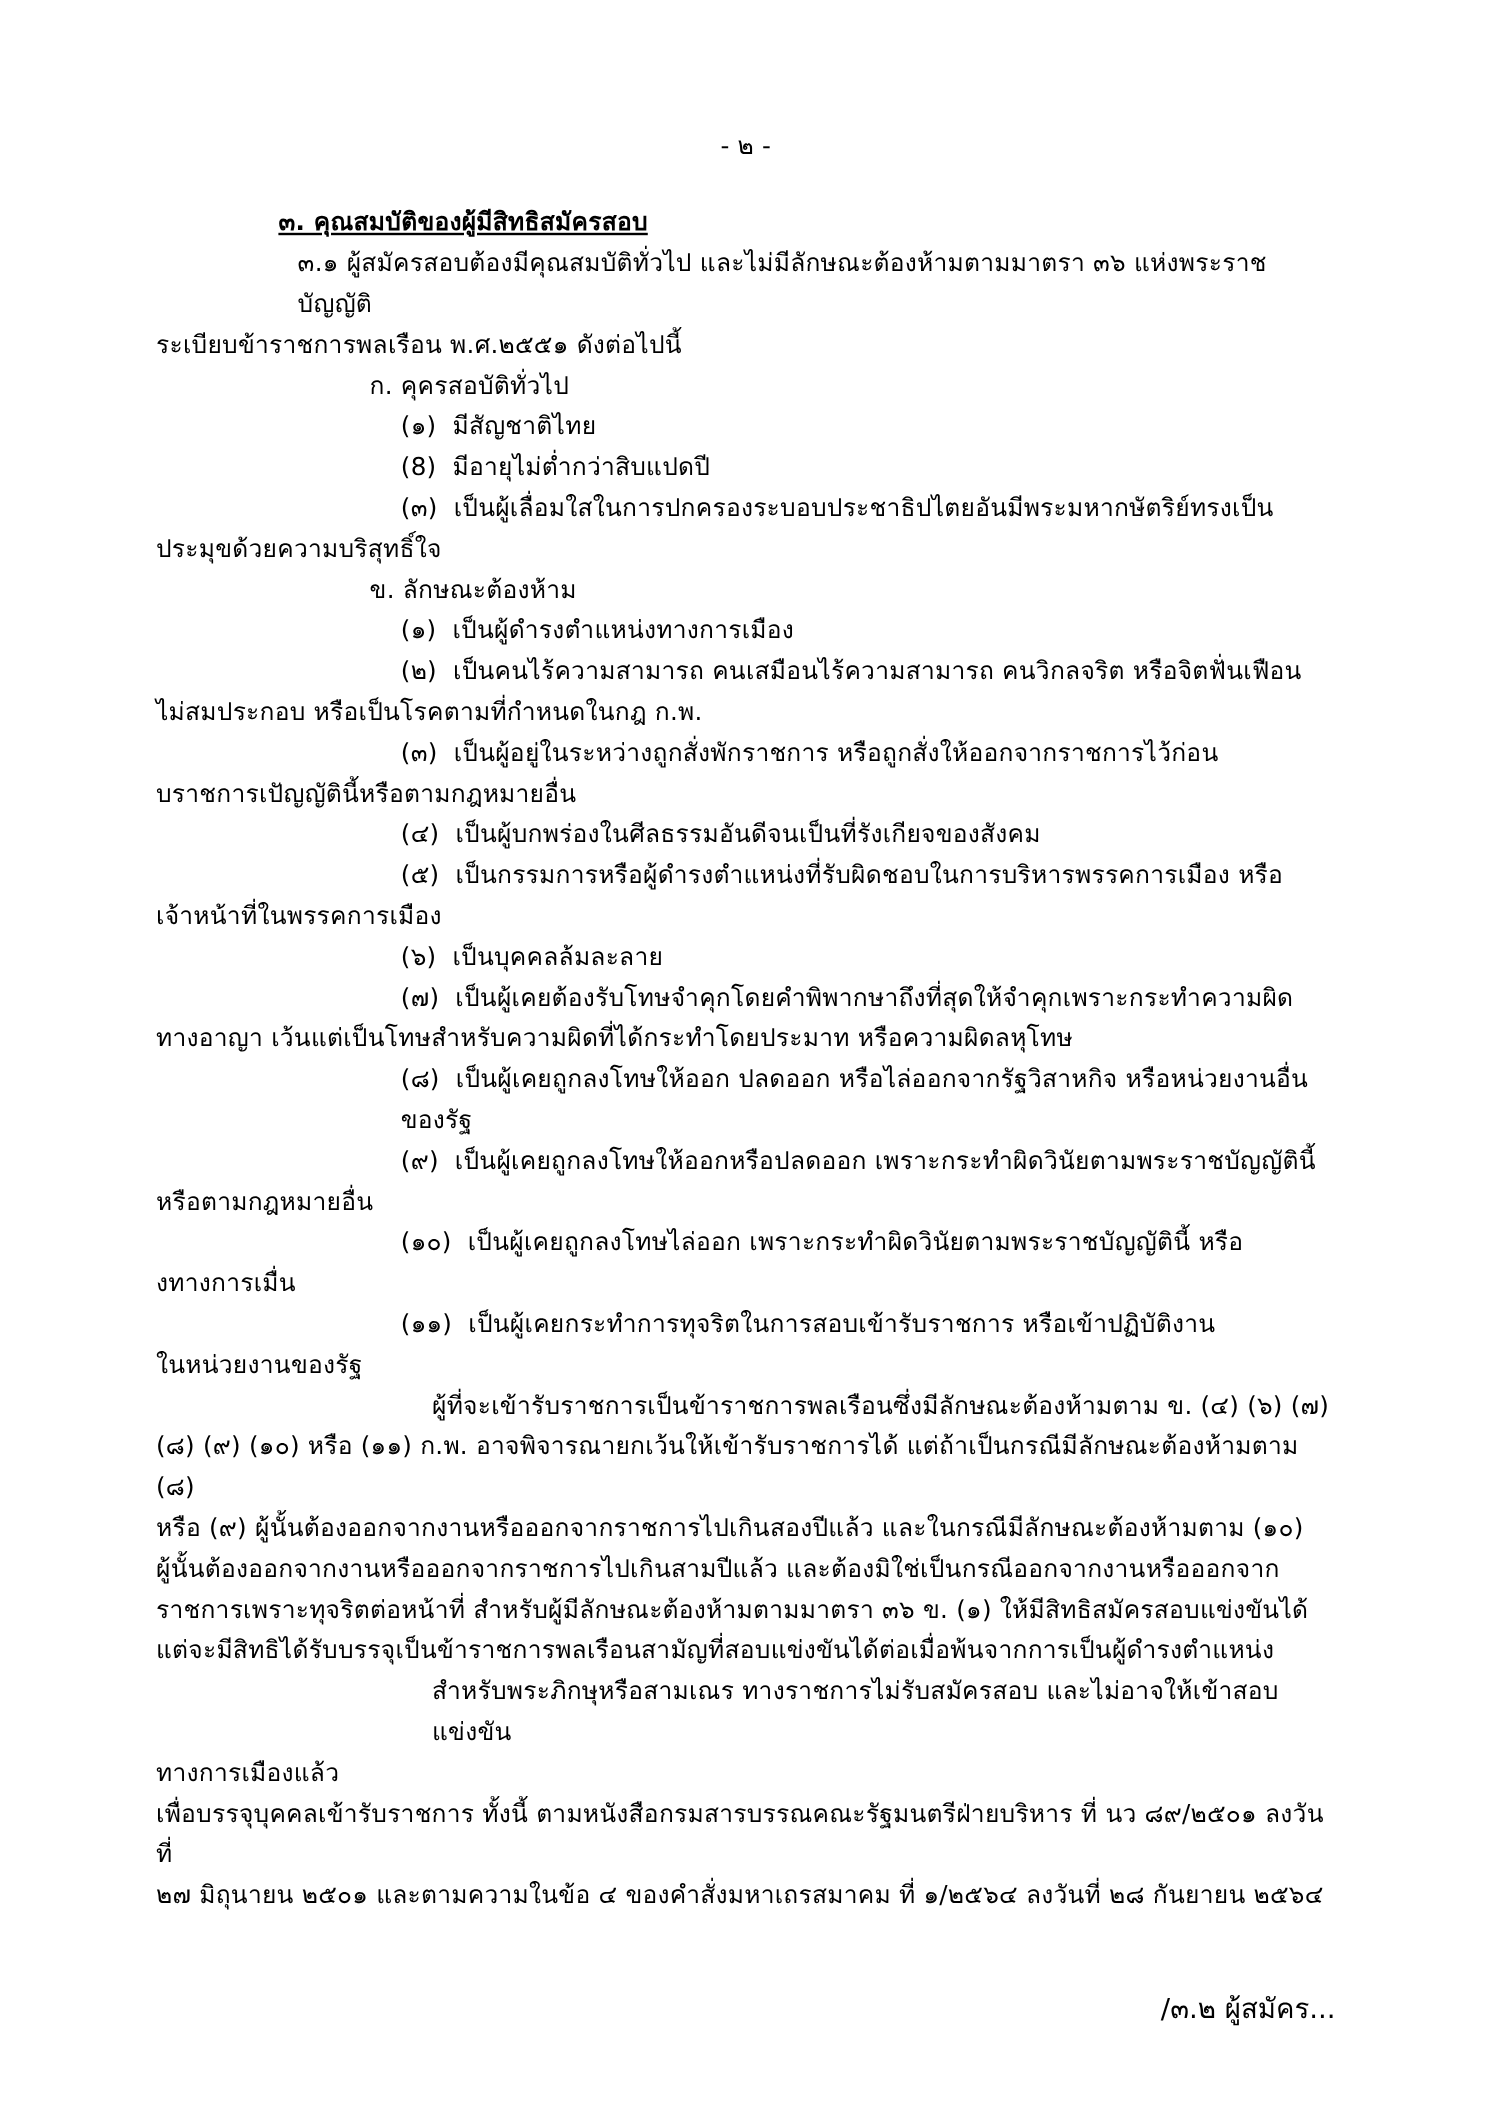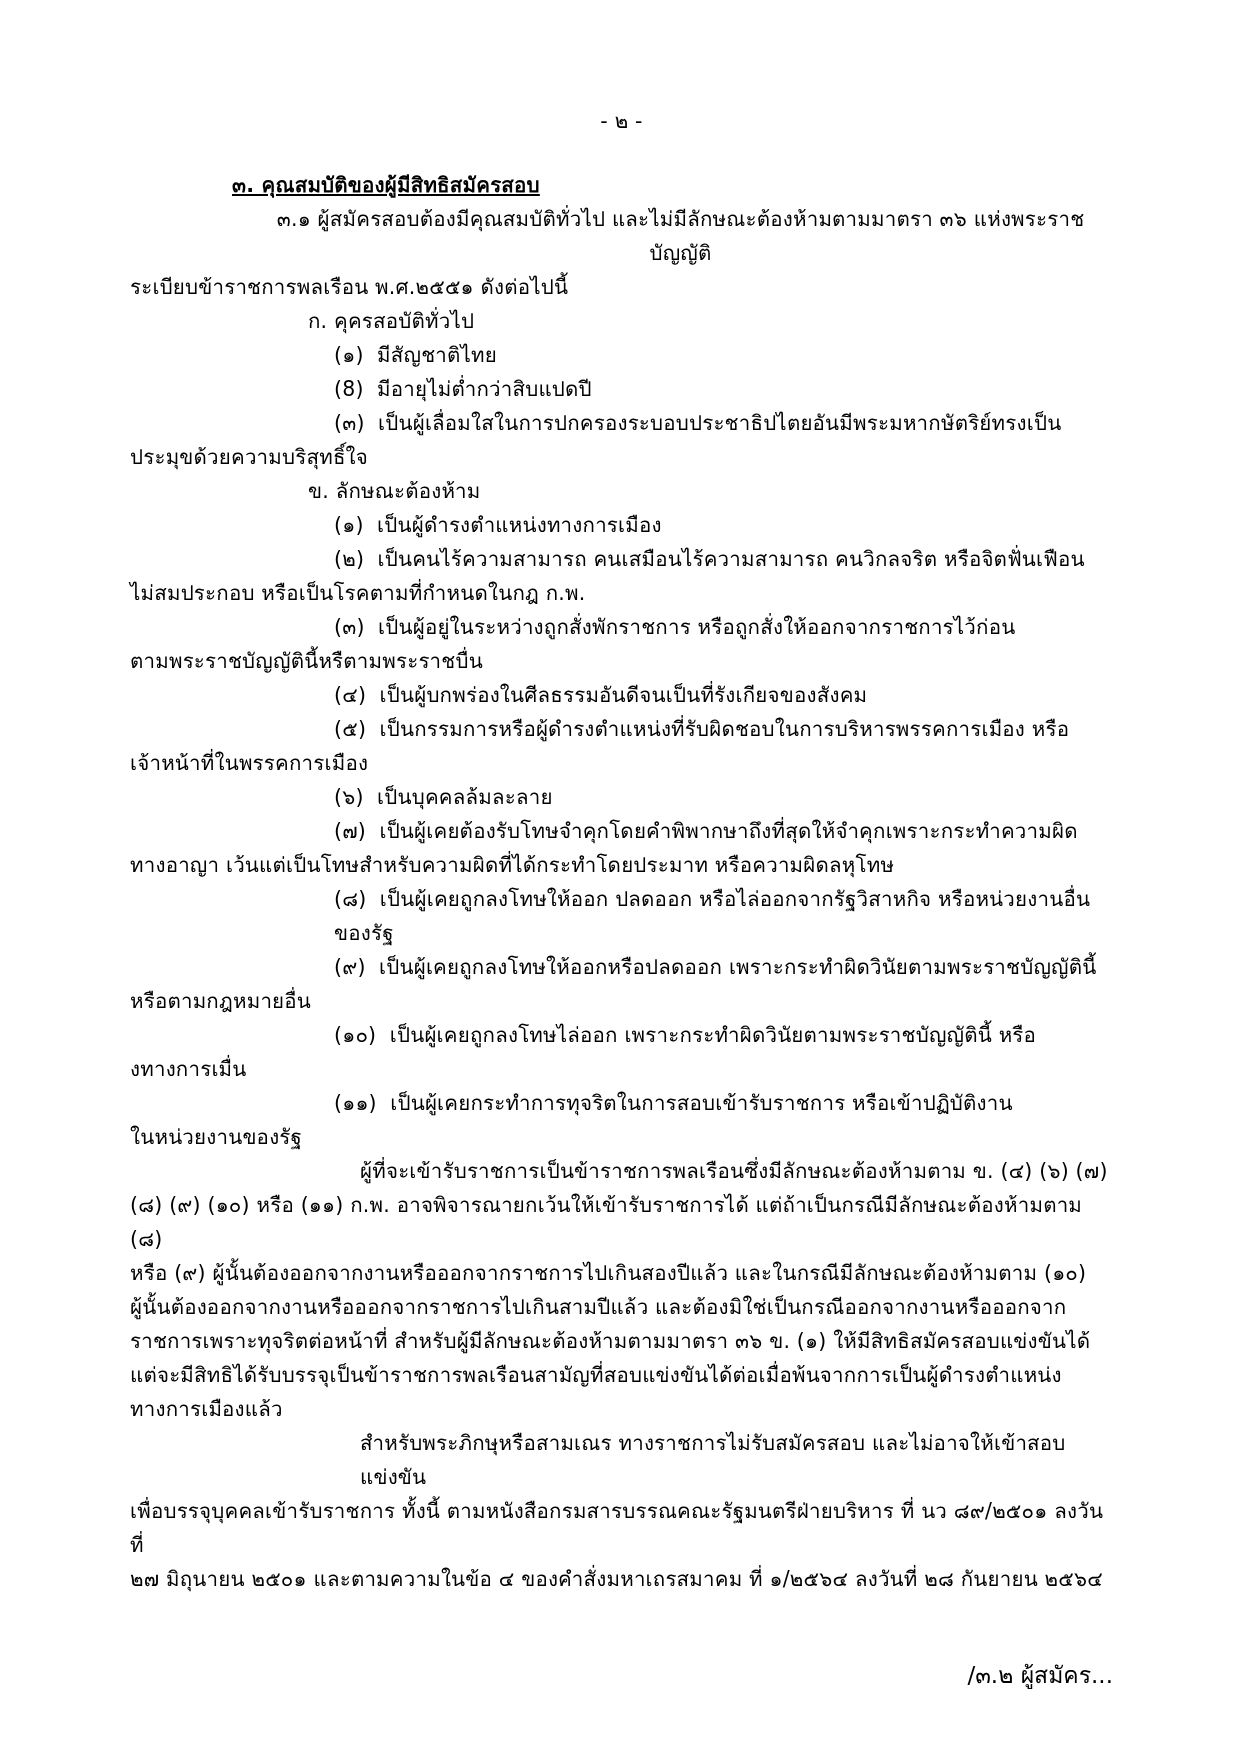--- a/index.html
+++ b/index.html
@@ -27,21 +27,21 @@
     white-space: pre-wrap;
     letter-spacing: 0.2px;
   }
   .center { text-align: center; }
   .right  { text-align: right; }
   .bold   { font-weight: bold; }
 
   
   .ind-margin { padding-left: 0; }
   .ind-a { padding-left: 102px; text-decoration: underline; }  
-  .ind-b { padding-left: 118px; text-align: center; }  
+  .ind-b { padding-left: 118px; }  
   .ind-c { padding-left: 178px; }  
   .ind-d { padding-left: 204px; }  
   .ind-e { padding-left: 230px; }  
 
   .gap-before { margin-top: 30px; }
   .footer-note {
     margin-top: 62px;
     font-size: 23px;
     line-height: 34px;
   }
@@ -59,40 +59,40 @@
       <div class="line ind-c">ก. คุครสอบัติทั่วไป</div>
       <div class="line ind-d">(๑)  มีสัญชาติไทย</div>
       <div class="line ind-d">(8)  มีอายุไม่ต่ำกว่าสิบแปดปี</div>
       <div class="line ind-d">(๓)  เป็นผู้เลื่อมใสในการปกครองระบอบประชาธิปไตยอันมีพระมหากษัตริย์ทรงเป็น</div>
       <div class="line ind-margin">ประมุขด้วยความบริสุทธิ์ใจ</div>
       <div class="line ind-c">ข. ลักษณะต้องห้าม</div>
       <div class="line ind-d">(๑)  เป็นผู้ดำรงตำแหน่งทางการเมือง</div>
       <div class="line ind-d">(๒)  เป็นคนไร้ความสามารถ คนเสมือนไร้ความสามารถ คนวิกลจริต หรือจิตฟั่นเฟือน</div>
       <div class="line ind-margin">ไม่สมประกอบ หรือเป็นโรคตามที่กำหนดในกฎ ก.พ.</div>
       <div class="line ind-d">(๓)  เป็นผู้อยู่ในระหว่างถูกสั่งพักราชการ หรือถูกสั่งให้ออกจากราชการไว้ก่อน</div>
-      <div class="line ind-margin">ตามพระราชบัญญัตินี้หรืตามพระราชบื่น</div>
+      <div class="line ind-margin">บราชการเปัญญัตินี้หรือตามกฎหมายอื่น</div>
       <div class="line ind-d">(๔)  เป็นผู้บกพร่องในศีลธรรมอันดีจนเป็นที่รังเกียจของสังคม</div>
       <div class="line ind-d">(๕)  เป็นกรรมการหรือผู้ดำรงตำแหน่งที่รับผิดชอบในการบริหารพรรคการเมือง หรือ</div>
       <div class="line ind-margin">เจ้าหน้าที่ในพรรคการเมือง</div>
       <div class="line ind-d">(๖)  เป็นบุคคลล้มละลาย</div>
       <div class="line ind-d">(๗)  เป็นผู้เคยต้องรับโทษจำคุกโดยคำพิพากษาถึงที่สุดให้จำคุกเพราะกระทำความผิด</div>
       <div class="line ind-margin">ทางอาญา เว้นแต่เป็นโทษสำหรับความผิดที่ได้กระทำโดยประมาท หรือความผิดลหุโทษ</div>
       <div class="line ind-d">(๘)  เป็นผู้เคยถูกลงโทษให้ออก ปลดออก หรือไล่ออกจากรัฐวิสาหกิจ หรือหน่วยงานอื่นของรัฐ</div>
       <div class="line ind-d">(๙)  เป็นผู้เคยถูกลงโทษให้ออกหรือปลดออก เพราะกระทำผิดวินัยตามพระราชบัญญัตินี้</div>
       <div class="line ind-margin">หรือตามกฎหมายอื่น</div>
       <div class="line ind-d">(๑๐)  เป็นผู้เคยถูกลงโทษไล่ออก เพราะกระทำผิดวินัยตามพระราชบัญญัตินี้ หรือ</div>
       <div class="line ind-margin">งทางการเมื่น</div>
       <div class="line ind-d">(๑๑)  เป็นผู้เคยกระทำการทุจริตในการสอบเข้ารับราชการ หรือเข้าปฏิบัติงาน</div>
       <div class="line ind-margin">ในหน่วยงานของรัฐ</div>
       <div class="line ind-e">ผู้ที่จะเข้ารับราชการเป็นข้าราชการพลเรือนซึ่งมีลักษณะต้องห้ามตาม ข. (๔) (๖) (๗)</div>
       <div class="line ind-margin">(๘) (๙) (๑๐) หรือ (๑๑) ก.พ. อาจพิจารณายกเว้นให้เข้ารับราชการได้ แต่ถ้าเป็นกรณีมีลักษณะต้องห้ามตาม (๘)</div>
       <div class="line ind-margin">หรือ (๙) ผู้นั้นต้องออกจากงานหรือออกจากราชการไปเกินสองปีแล้ว และในกรณีมีลักษณะต้องห้ามตาม (๑๐)</div>
       <div class="line ind-margin">ผู้นั้นต้องออกจากงานหรือออกจากราชการไปเกินสามปีแล้ว และต้องมิใช่เป็นกรณีออกจากงานหรือออกจาก</div>
       <div class="line ind-margin">ราชการเพราะทุจริตต่อหน้าที่ สำหรับผู้มีลักษณะต้องห้ามตามมาตรา ๓๖ ข. (๑) ให้มีสิทธิสมัครสอบแข่งขันได้</div>
       <div class="line ind-margin">แต่จะมีสิทธิได้รับบรรจุเป็นข้าราชการพลเรือนสามัญที่สอบแข่งขันได้ต่อเมื่อพ้นจากการเป็นผู้ดำรงตำแหน่ง</div>
+      <div class="line ind-e">สำหรับพระภิกษุหรือสามเณร ทางราชการไม่รับสมัครสอบ และไม่อาจให้เข้าสอบแข่งขัน</div>
       <div class="line ind-margin">ทางการเมืองแล้ว</div>
-      <div class="line ind-e">สำหรับพระภิกษุหรือสามเณร ทางราชการไม่รับสมัครสอบ และไม่อาจให้เข้าสอบแข่งขัน</div>
       <div class="line ind-margin">เพื่อบรรจุบุคคลเข้ารับราชการ ทั้งนี้ ตามหนังสือกรมสารบรรณคณะรัฐมนตรีฝ่ายบริหาร ที่ นว ๘๙/๒๕๐๑ ลงวันที่</div>
       <div class="line ind-margin">๒๗ มิถุนายน ๒๕๐๑ และตามความในข้อ ๔ ของคำสั่งมหาเถรสมาคม ที่ ๑/๒๕๖๔ ลงวันที่ ๒๘ กันยายน ๒๕๖๔</div>
     </div>
 
   <div class="footer-note right">/๓.๒ ผู้สมัคร...</div>
 </div>
 
 </body></html>

